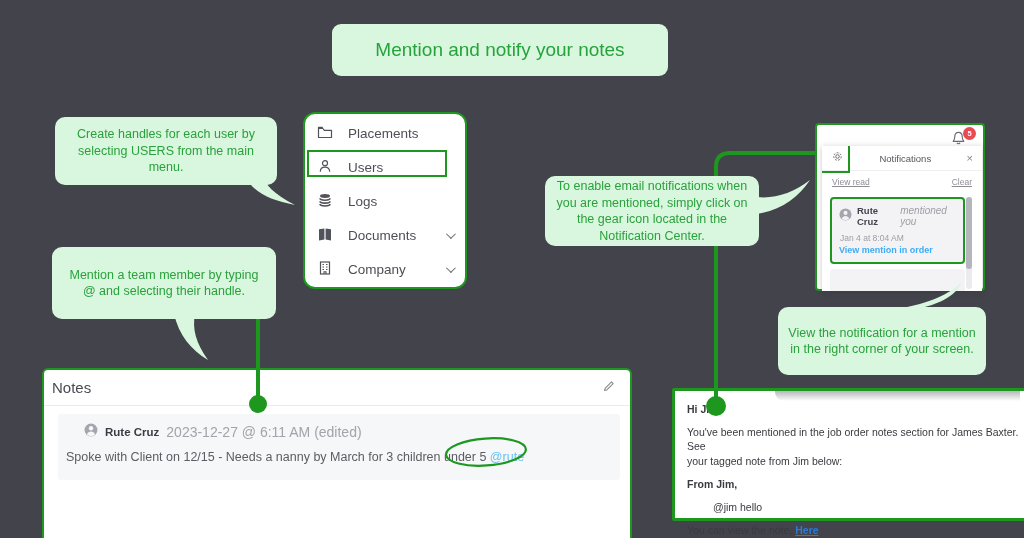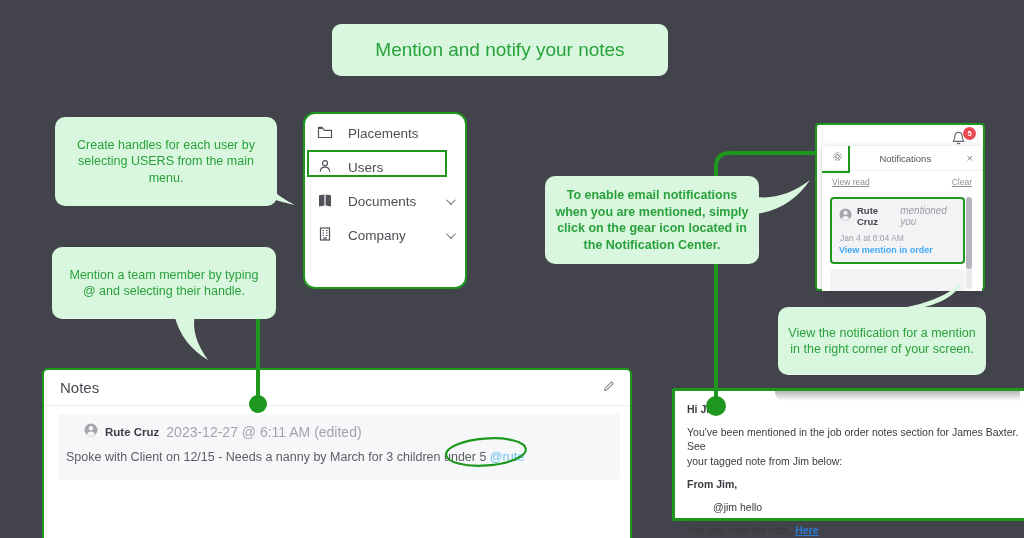--- a/index.html
+++ b/index.html
@@ -30,21 +30,21 @@
   .menu-row{ height:34px; display:flex; align-items:center; padding:0 12px; gap:15px;
              color:#4e4e56; font-size:13.5px; position:relative; }
   .menu-row .chev{ margin-left:auto; width:7px; height:7px; border-right:1.6px solid #6a6a72;
              border-bottom:1.6px solid #6a6a72; transform:rotate(45deg) translateY(-2px); }
   .users-highlight{ position:absolute; left:2px; top:36px; width:140px; height:27px;
              border:2px solid #1d971d; z-index:5; pointer-events:none; }
 
   
   .notes { left:42px; top:368px; width:590px; height:176px; border-radius:6px 6px 0 0; }
   .notes-header{ position:relative; height:36px; border-bottom:1px solid #ececef;
-             display:flex; align-items:center; padding:0 16px; }
+             display:flex; align-items:center; padding:0 8px; }
   .notes-title{ font-size:15px; color:#4a4a52; }
   .pencil{ position:absolute; right:14px; top:9px; }
   .note-card{ position:absolute; left:14px; top:44px; width:562px; height:66px;
              background:#f6f7f8; border-radius:3px; padding:9px 8px 0 8px; }
   .note-meta{ display:flex; align-items:center; gap:7px; padding-left:18px; }
   .note-author{ font-size:11.5px; font-weight:bold; color:#3c3c44; }
   .note-time{ font-size:14px; color:#a3a3ab; }
   .note-text{ margin-top:9px; font-size:12.5px; color:#5c5c64; white-space:nowrap; }
   .mention{ color:#6cc1ef; }
 
@@ -80,23 +80,23 @@
            padding:11px 0 0 12px; font-size:10.5px; color:#3a3a40; }
   .email-shadow{ position:absolute; left:100px; top:0; width:245px; height:10px;
            background:linear-gradient(to bottom, rgba(110,110,122,.5), rgba(110,110,122,0));
            border-bottom-left-radius:9px; }
   .email b{ font-weight:bold; }
   .email .line{ line-height:1.35; }
   .email .gap{ height:9px; }
   .email .quoted{ padding-left:26px; }
   .email-link{ color:#2b7bd4; text-decoration:underline; font-weight:bold; }
 
-  .c1{ left:55px;  top:117px; width:222px; height:89px; }
+  .c1{ left:55px;  top:117px; width:222px; height:68px; }
   .c2{ left:52px;  top:247px; width:224px; height:72px; }
-  .c3{ left:545px; top:176px; width:214px; height:88px;font-weight:bold; }
+  .c3{ left:545px; top:176px; width:214px; height:70px; }
   .c4{ left:778px; top:307px; width:208px; height:68px; }
 </style>
 </head>
 <body>
 
 <div class="stage">
 
   <svg class="layer" id="layer-behind">
     <path d="M 818 153 H 730 Q 716 153 716 167 V 392" fill="none" stroke="#1d971d" stroke-width="4"></path>
     <line x1="258" y1="317" x2="258" y2="374" stroke="#1d971d" stroke-width="4"></line>
@@ -119,20 +119,31 @@
       <span>Placements</span>
     </div>
     <div class="menu-row">
       <span>
         <svg width="16" height="16" viewBox="0 0 16 16">
             <circle cx="8" cy="5.2" r="2.5" fill="none" stroke="#52525a" stroke-width="1.2"></circle>
             <path d="M3.3 13.8 c0-3.2 2.1-4.7 4.7-4.7 s4.7 1.5 4.7 4.7" fill="none" stroke="#52525a" stroke-width="1.2"></path>
           </svg>
       </span>
       <span>Users</span>
+    </div>
+    <div class="menu-row">
+      <span>
+        <svg width="16" height="16" viewBox="0 0 16 16">
+            <ellipse cx="8" cy="4" rx="5" ry="1.9" fill="#52525a"></ellipse>
+            <path d="M3 6.3 c0 1 2.2 1.9 5 1.9 s5-.9 5-1.9" fill="none" stroke="#52525a" stroke-width="1.6"></path>
+            <path d="M3 9.2 c0 1 2.2 1.9 5 1.9 s5-.9 5-1.9" fill="none" stroke="#52525a" stroke-width="1.6"></path>
+            <path d="M3 12.1 c0 1 2.2 1.9 5 1.9 s5-.9 5-1.9" fill="none" stroke="#52525a" stroke-width="1.6"></path>
+          </svg>
+      </span>
+      <span>Logs</span>
     </div>
     <div class="menu-row">
       <span>
         <svg width="16" height="16" viewBox="0 0 16 16">
             <path d="M2 3.2 L7.4 2.4 v11.2 L2 14.4 z" fill="#52525a"></path>
             <path d="M8.6 2.4 L14 3.2 v11.2 L8.6 13.6 z" fill="#52525a"></path>
           </svg>
       </span>
       <span>Documents</span>
       <span class="chev"></span>

